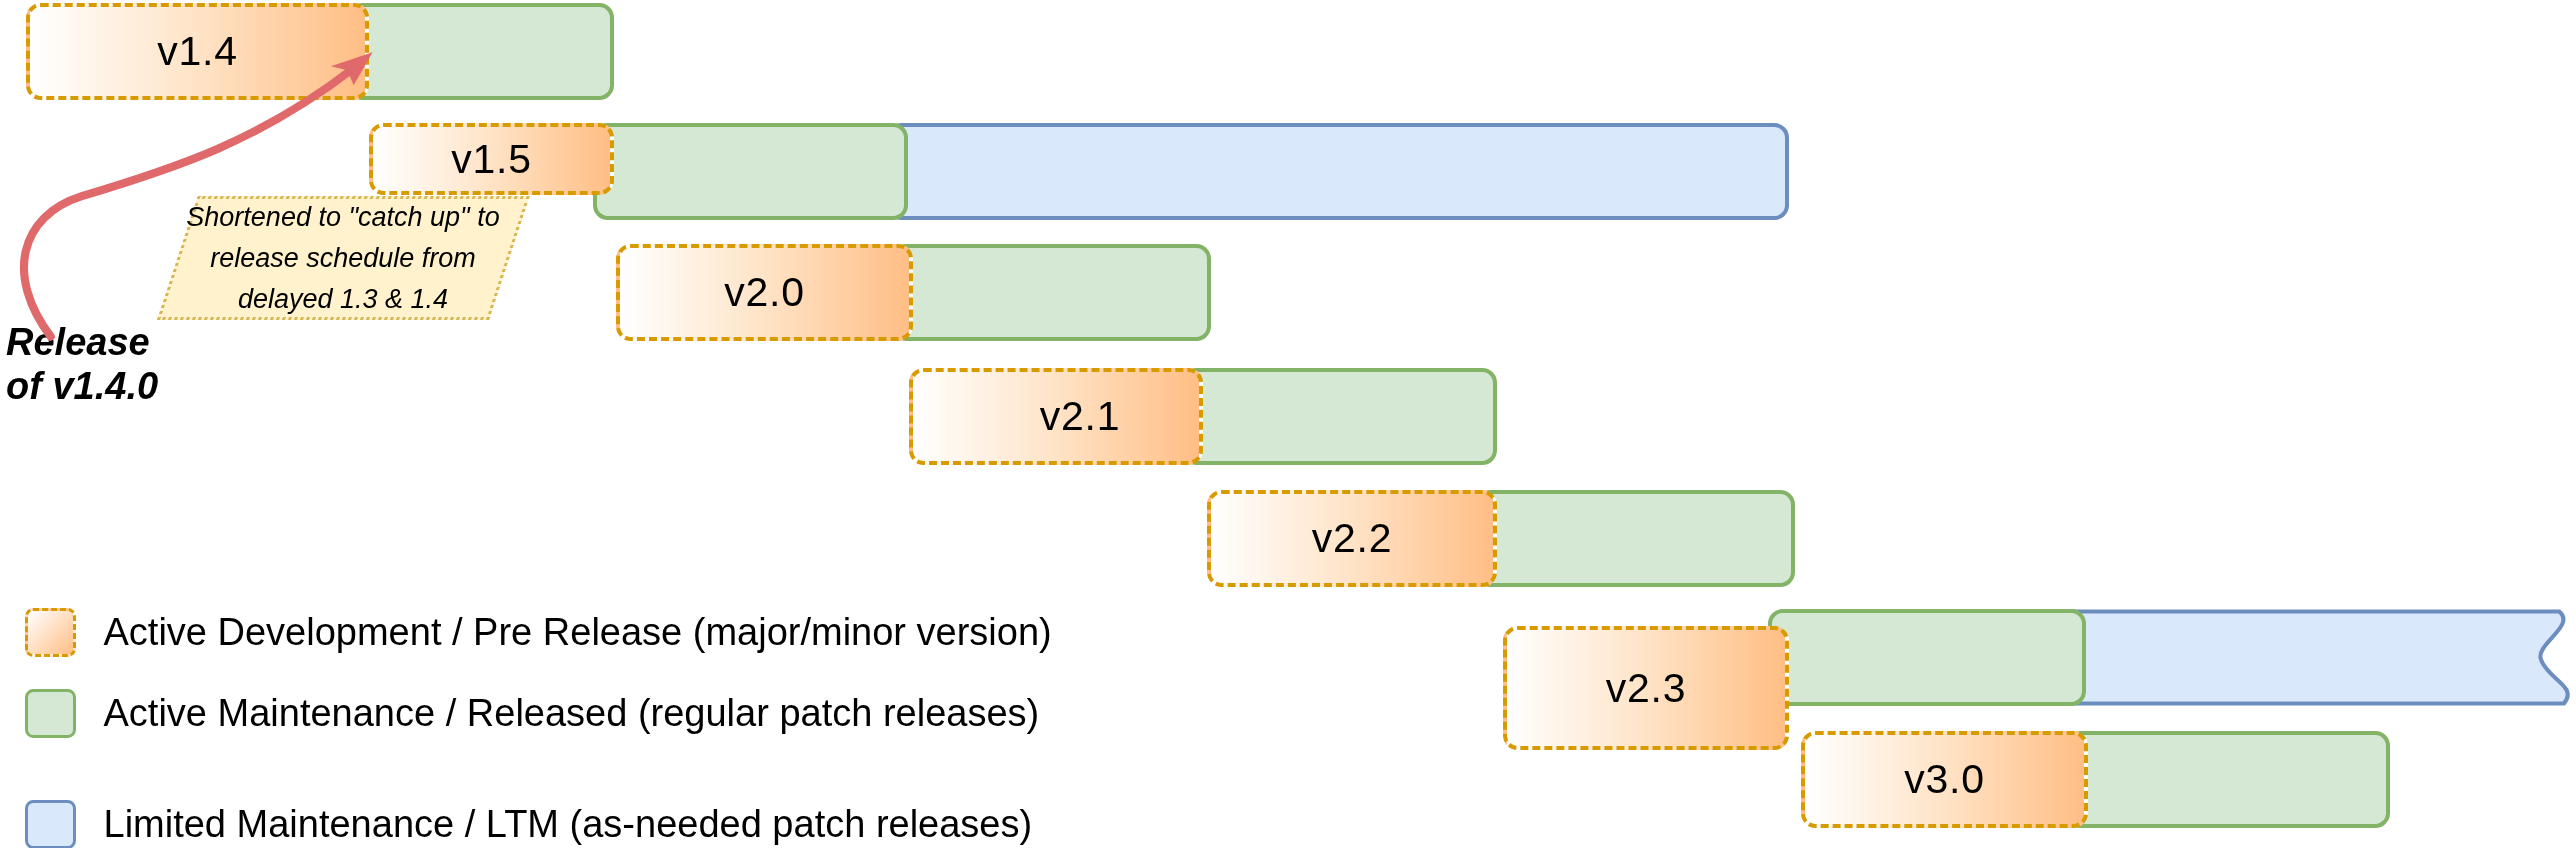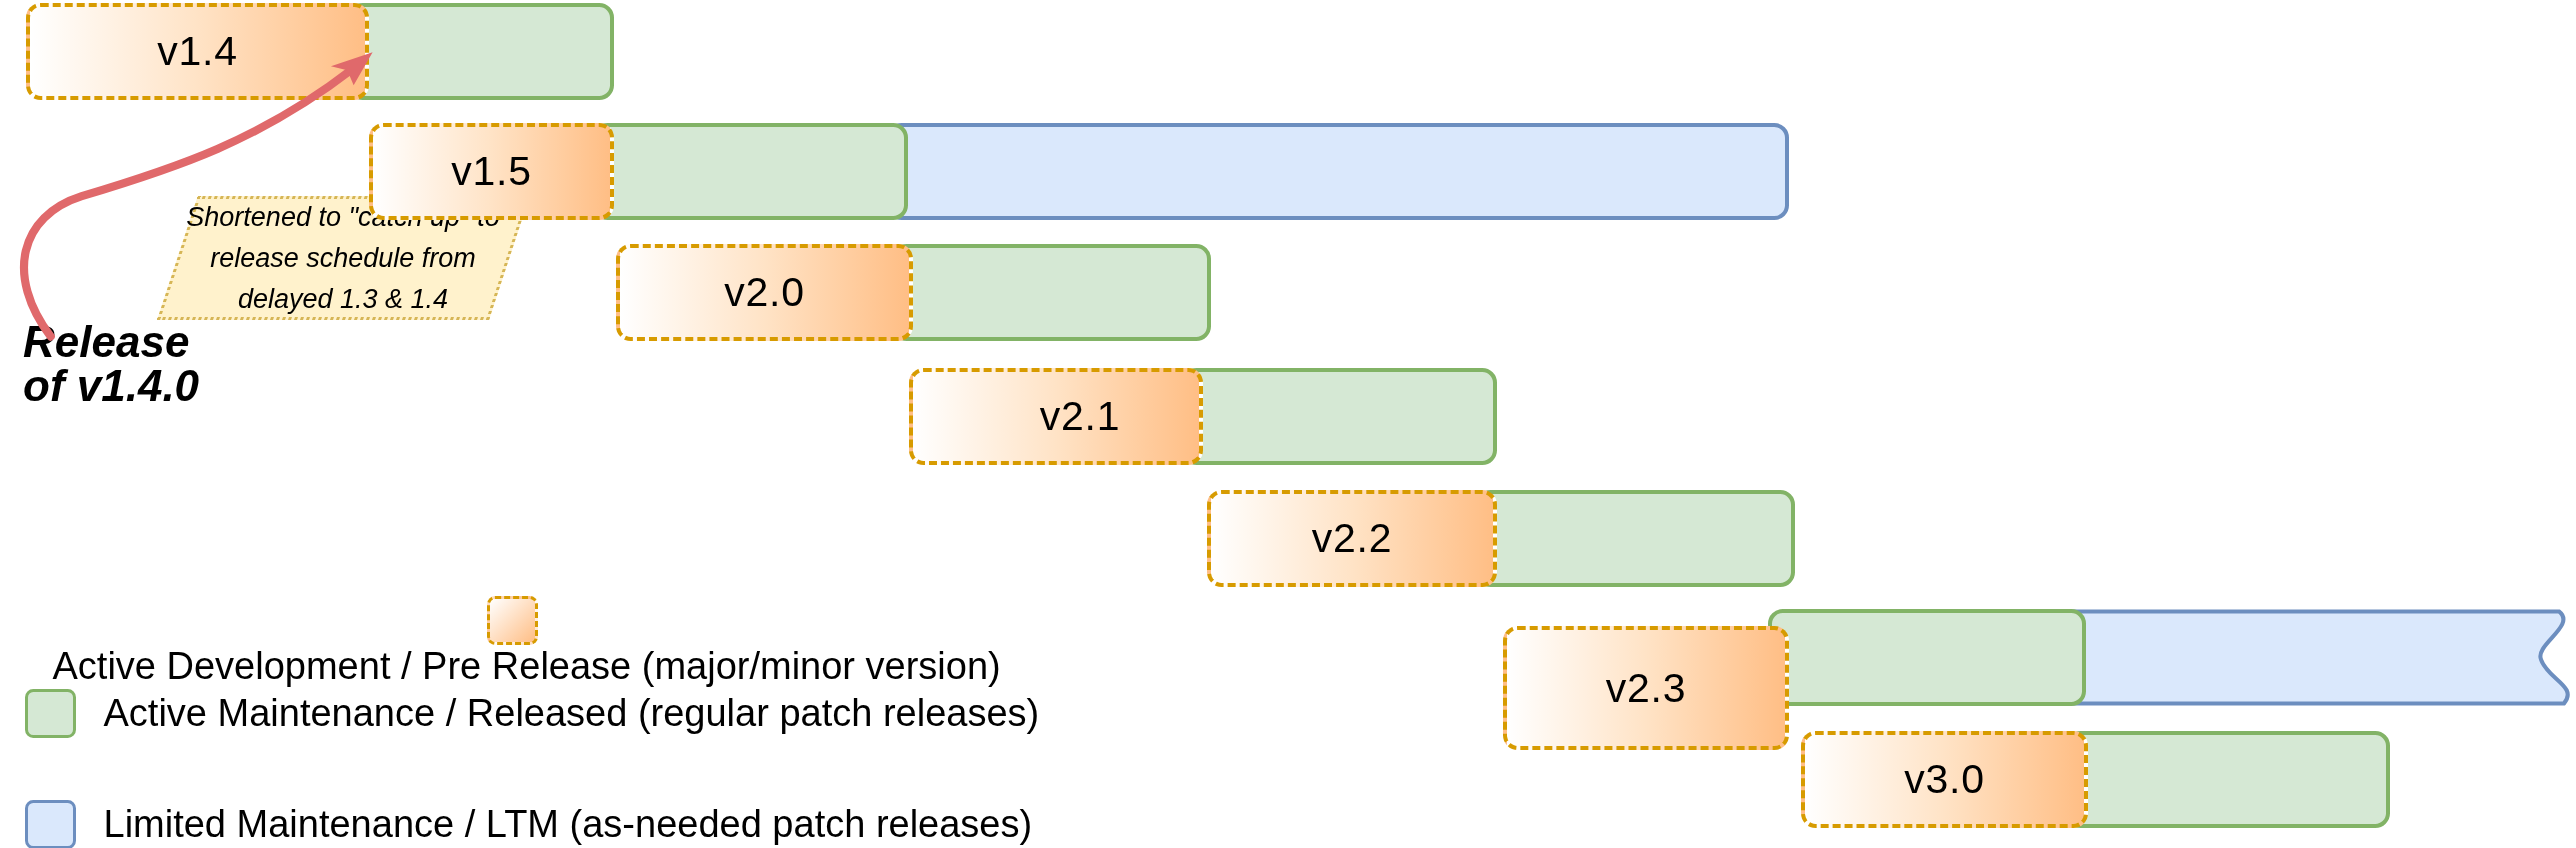--- a/index.html
+++ b/index.html
@@ -72,26 +72,26 @@
     font-size: 27px;
     line-height: 41px;
     color: #000000;
     text-align: center;
     white-space: nowrap;
   }
 
   
   .callout {
     position: absolute;
-    left: 23px;
+    left: 6px;
     top: 320px;
     z-index: 3;
     font-weight: bold;
     font-style: italic;
-    font-size: 44px;
+    font-size: 38px;
     line-height: 44px;
     color: #000000;
     white-space: nowrap;
   }
 
   
   .arrow-svg {
     position: absolute;
     left: 0; top: 0;
     z-index: 4;
@@ -100,21 +100,21 @@
 
   
   .legend { position: absolute; left: 24.5px; top: 592px; z-index: 2; }
   .legend-item {
     position: absolute;
     left: 0;
     display: flex;
     align-items: center;
     white-space: nowrap;
   }
-  .legend-item-0 { top: 4px; flex-direction: column; }
+  .legend-item-0 { top: 16px; }
   .legend-item-1 { top: 97px; }
   .legend-item-2 { top: 208px; }
   .swatch {
     width: 51px;
     height: 49px;
     box-sizing: border-box;
     border-radius: 8.2px;
     flex: 0 0 auto;
   }
   .swatch-dev {
@@ -150,21 +150,21 @@
   <div class="rows-layer" id="rows-layer">
       <div class="bar-row" style="top: 2.5px; height: 97px;">
         <div class="seg seg-maint" style="left: 348px; width: 266px; height: 97px;"></div>
         <div class="seg seg-dev" style="left: 26px; width: 343px; height: 97px; align-items: center;">
           <span class="version-label">v1.4</span>
         </div>
       </div>
       <div class="bar-row" style="top: 123px; height: 97px;">
         <div class="seg seg-ltm" style="left: 887px; width: 902px; height: 97px;"></div>
         <div class="seg seg-maint" style="left: 593px; width: 315px; height: 97px;"></div>
-        <div class="seg seg-dev" style="left: 369px; width: 245px; height: 97px;">
+        <div class="seg seg-dev" style="left: 369px; width: 245px; height: 72px;">
           <span class="version-label">v1.5</span>
         </div>
       </div>
       <div class="bar-row" style="top: 244px; height: 97px;">
         <div class="seg seg-maint" style="left: 892px; width: 319px; height: 97px;"></div>
         <div class="seg seg-dev" style="left: 616px; width: 297px; height: 97px;">
           <span class="version-label">v2.0</span>
         </div>
       </div>
       <div class="bar-row" style="top: 368px; height: 97px;">

